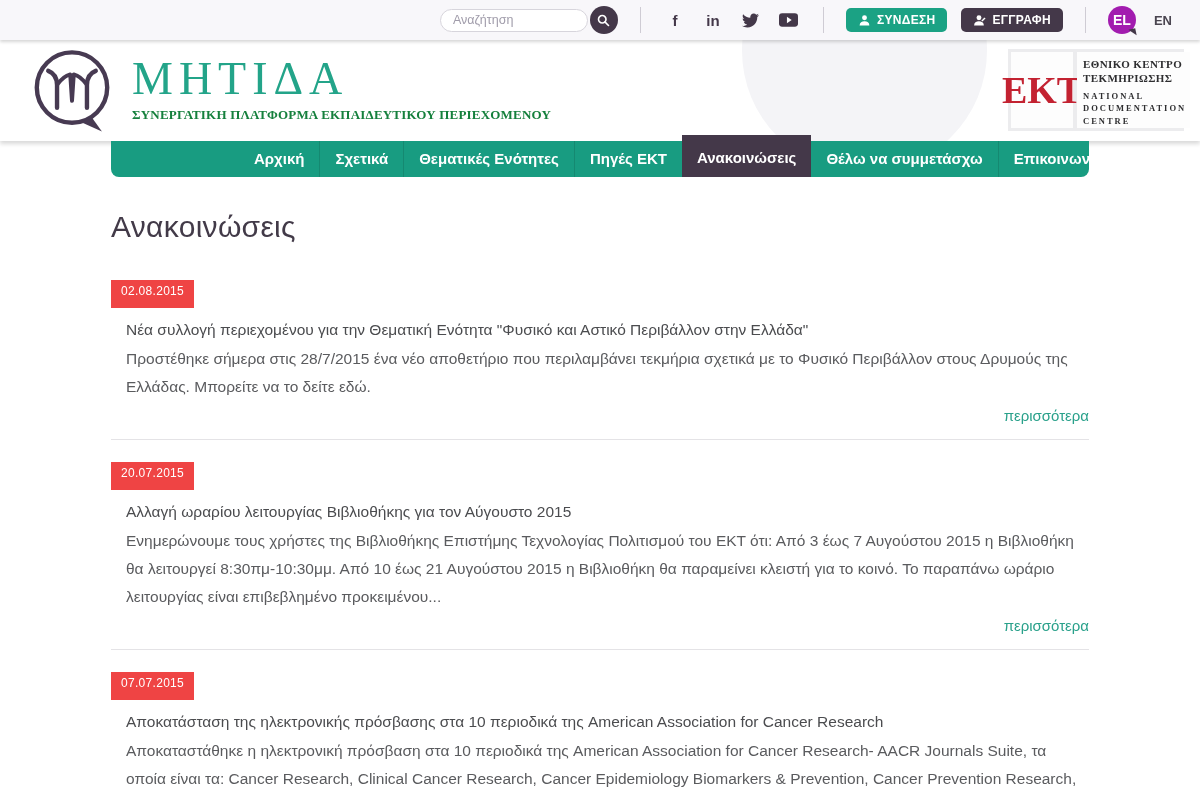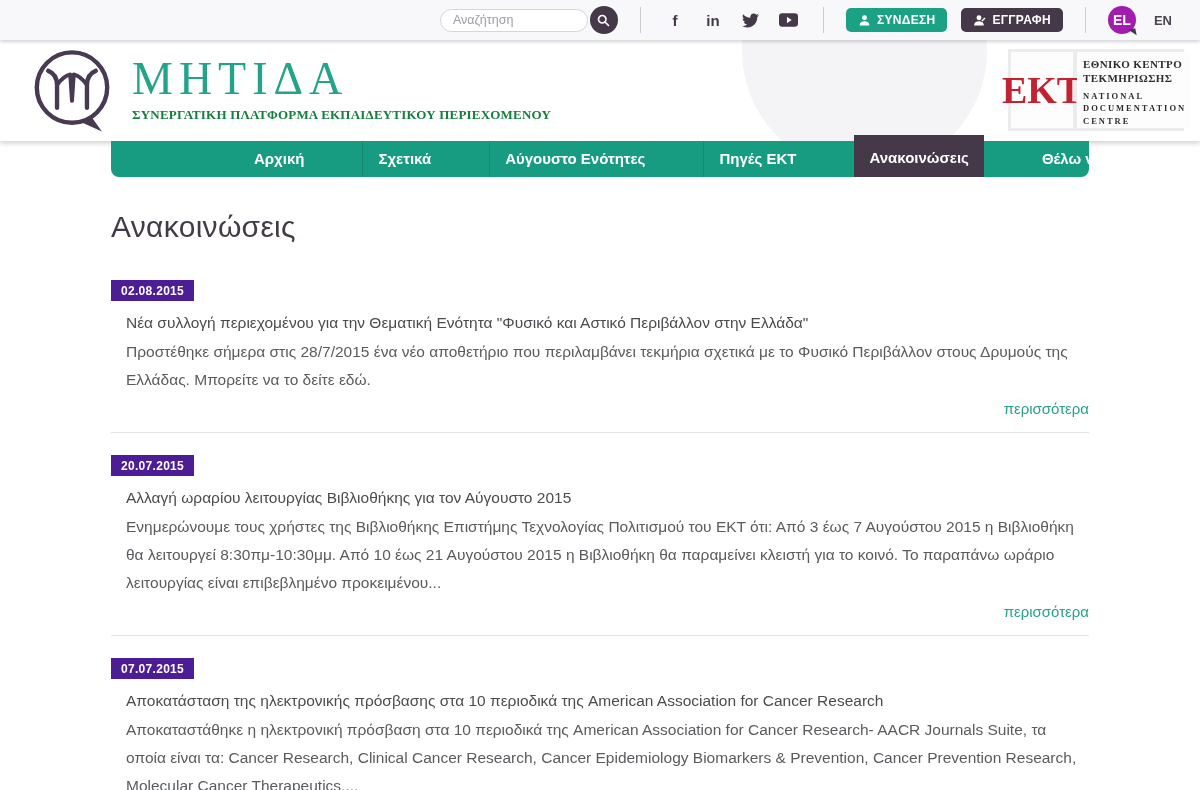--- a/index.html
+++ b/index.html
@@ -49,33 +49,33 @@
   .ekt-abbr { background:#fdfdfd; width:62px; display:flex; align-items:center; justify-content:center;
               font-family:"Liberation Serif", serif; font-weight:bold; font-size:38px; color:#c32231; }
   .ekt-text { background:#fdfdfd; flex:1; padding:6px 4px 4px 6px;
               font-family:"Liberation Serif", serif; color:#2e2e30; }
   .ekt-el { font-size:11px; font-weight:bold; letter-spacing:.4px; line-height:1.25; }
   .ekt-en { font-size:8.5px; font-weight:bold; letter-spacing:2px; line-height:1.5; margin-top:4px; }
 
   
   .nav-wrap { width:978px; margin:0 auto; position:relative; z-index:4; }
   .nav { display:flex; align-items:flex-end; background:#189c81; height:36px;
-         border-radius:0 0 8px 8px; padding-left:128px;gap:43px; }
+         border-radius:0 0 8px 8px; padding-left:128px; }
   .nav-item { color:#fff; font-size:15px; font-weight:bold; line-height:36px; height:36px;
               padding:0 15px; cursor:pointer; border-left:1px solid rgba(0,0,0,.12); white-space:nowrap; }
   .nav-item:first-child { border-left:none; }
   .nav-item.active { background:#443849; height:42px; line-height:46px; border-left:none; }
   .nav-item.active + .nav-item { border-left:none; }
 
   
   .main { width:978px; margin:0 auto; padding-top:33px; }
   .page-title { color:#423a48; font-size:30px; font-weight:500; letter-spacing:.3px; margin-bottom:36px; }
   .ann { border-bottom:1px solid #e4e3e6; padding-bottom:14px; margin-bottom:22px; }
-  .ann-date { display:inline-block; background:#4c1d95; color:#fff; font-size:12px; font-weight:bold;
-              padding:4px 10px 3px; letter-spacing:.3px; }
+  .ann-date { display:inline-block; background:#ef4444; color:#fff; font-size:12px; font-weight:normal;
+              padding:4px 10px 10px; letter-spacing:.3px; }
   .ann-title { color:#4b4c4f; font-size:15.5px; margin:13px 0 6px 15px; cursor:pointer; }
   .ann-body { color:#5a5b5e; font-size:15.5px; line-height:28px; margin-left:15px; }
   .ann-more { text-align:right; margin-top:6px; }
   .ann-more a { color:#2aa18b; font-size:15px; text-decoration:none; cursor:pointer; }
 </style>
 </head>
 <body>
 
 <div class="topbar">
   <div class="topbar-inner">
@@ -160,21 +160,21 @@
         <div>CENTRE</div>
       </div>
     </div>
   </div>
 </div>
 
 <div class="nav-wrap">
   <nav class="nav">
     <div class="nav-item">Αρχική</div>
     <div class="nav-item">Σχετικά</div>
-    <div class="nav-item">Αύγουστο Ενότητες</div>
+    <div class="nav-item">Θεματικές Ενότητες</div>
     <div class="nav-item">Πηγές ΕΚΤ</div>
     <div class="nav-item active">Ανακοινώσεις</div>
     <div class="nav-item">Θέλω να συμμετάσχω</div>
     <div class="nav-item">Επικοινωνία</div>
   </nav>
 </div>
 
 <main class="main">
   <h1 class="page-title">Ανακοινώσεις</h1>
 

